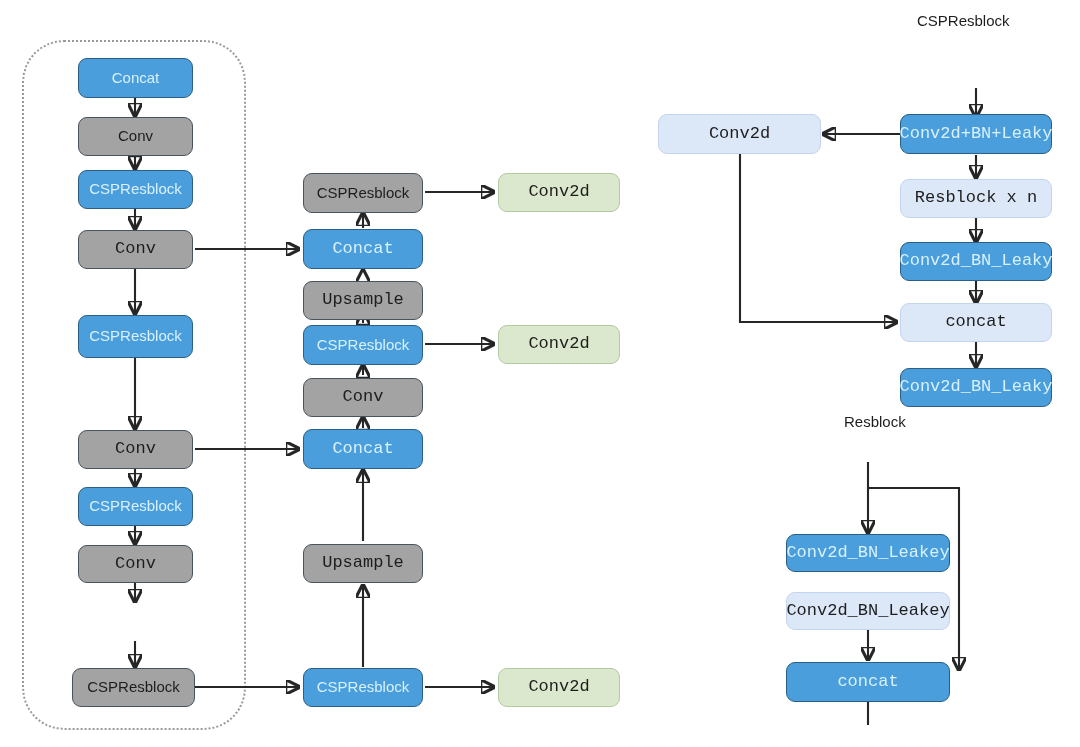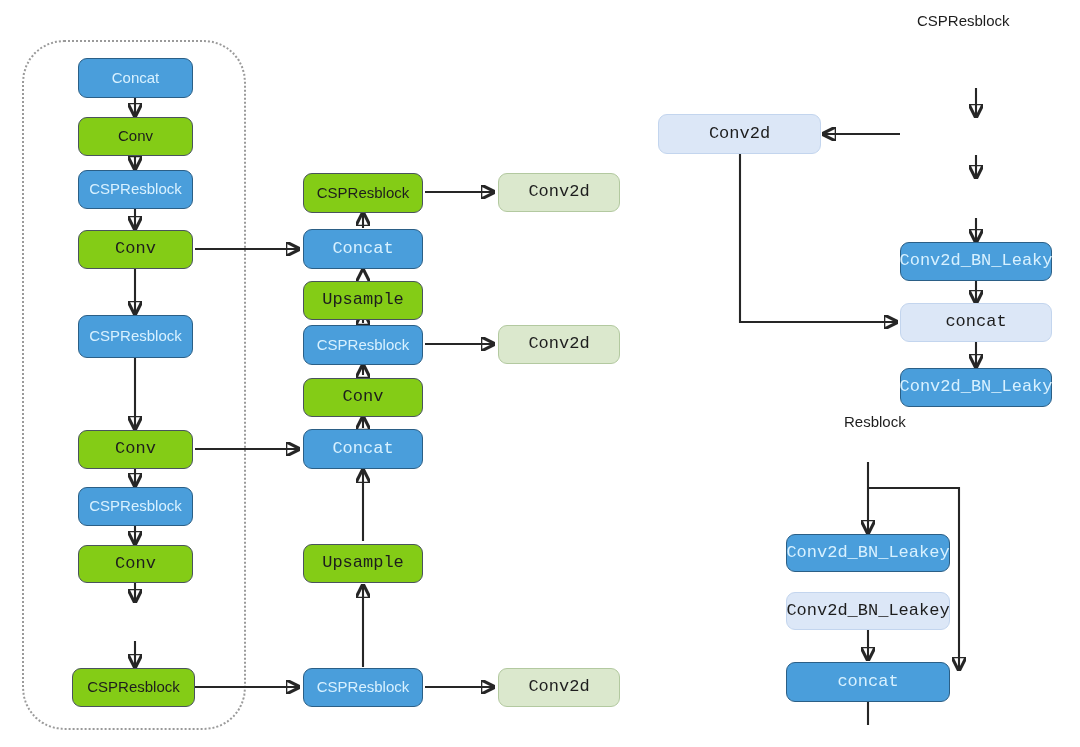--- a/index.html
+++ b/index.html
@@ -29,21 +29,21 @@
     white-space: nowrap;
     letter-spacing: 0px;
   }
   
   .fill-darkblue {
     background: #4a9edb;
     border: 1.6px solid #2b5f86;
     color: #d8f1ff;
   }
   .fill-lightblue {
-    background: #84cc16;
+    background: #a3a3a3;
     border: 1.6px solid #49535d;
     color: #1d1d1d;
   }
   .fill-paleblue {
     background: #dce7f7;
     border: 1.6px solid #c3d5ee;
     color: #1d1d1d;
   }
   .fill-green {
     background: #dbe8cd;
@@ -216,21 +216,27 @@
   </div>
 
   <div class="caption" style="left:917px; top:12px;">
     <span>CSPResblock</span>
   </div>
 
   <div class="node fill-paleblue f-mono" style="left:658px; top:114px; width:163px; height:40px;">
     <span>Conv2d</span>
   </div>
 
-
+  <div class="node fill-darkblue f-mono" style="left:900px; top:114px; width:152px; height:40px;">
+    <span>Conv2d+BN+Leaky</span>
+  </div>
+
+  <div class="node fill-paleblue f-mono" style="left:900px; top:179px; width:152px; height:39px;">
+    <span>Resblock x n</span>
+  </div>
 
   <div class="node fill-darkblue f-mono" style="left:900px; top:242px; width:152px; height:39px;">
     <span>Conv2d_BN_Leaky</span>
   </div>
 
   <div class="node fill-paleblue f-mono" style="left:900px; top:303px; width:152px; height:39px;">
     <span>concat</span>
   </div>
 
   <div class="node fill-darkblue f-mono" style="left:900px; top:368px; width:152px; height:39px;">

